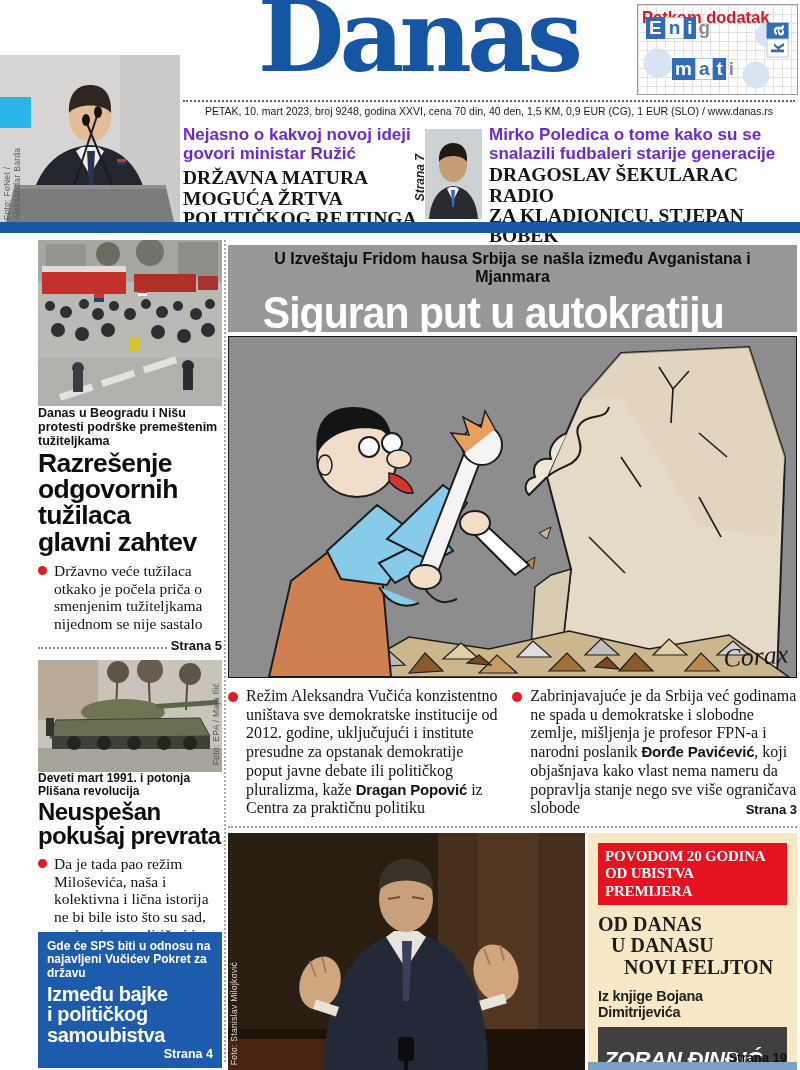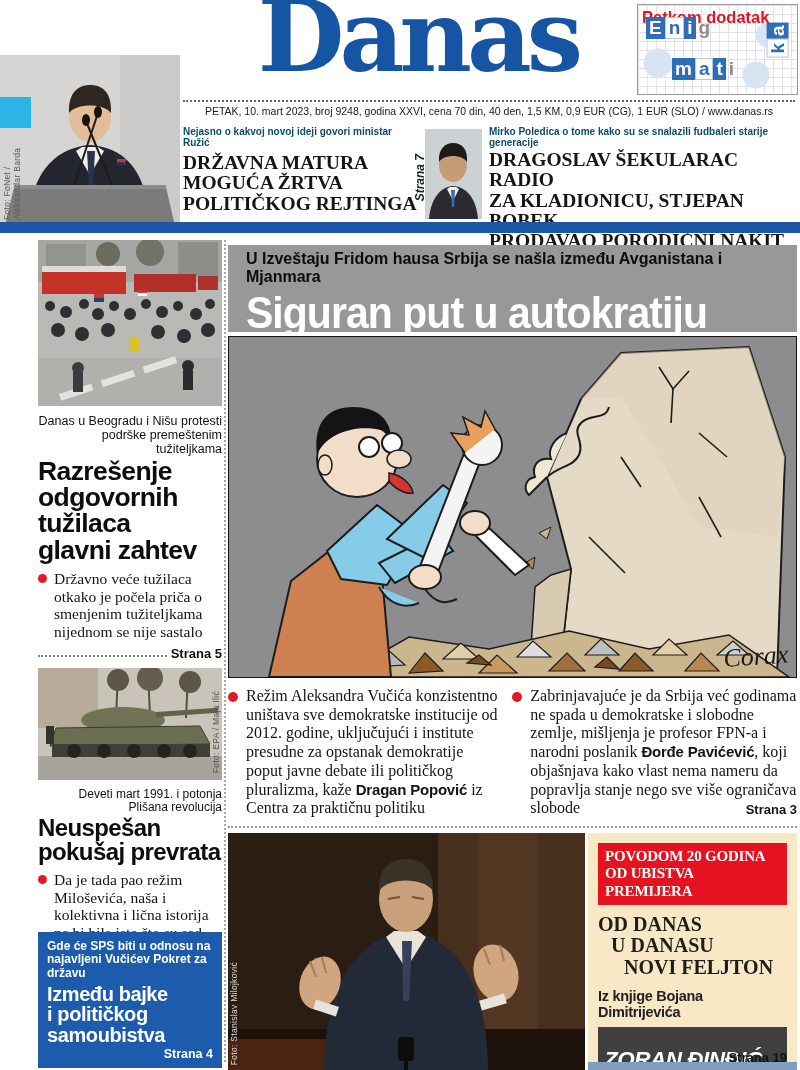--- a/index.html
+++ b/index.html
@@ -28,53 +28,53 @@
         font-family:"Liberation Sans",sans-serif;}
   .t-blue{background:#2f6db8;color:#fff;}
   .t-out{background:#fff;color:#2f6db8;border:1px solid #b9c8e2;line-height:20px;}
   .t-gray{color:#8d8d8d;}
   #supp-row1{position:absolute;left:8px;top:12px;text-align:right;}
   #supp-row2{position:absolute;left:34px;top:53px;}
   #supp-ka{position:absolute;right:2px;top:24px;transform:rotate(-90deg);transform-origin:center;}
   #dotline-top{left:183px;top:100px;width:612px;border-top:2px dotted #666;}
   #dateline{left:183px;top:105px;width:612px;text-align:center;font-size:10.5px;color:#1a1a1a;}
   
-  .kicker{font-weight:bold;font-size:10px;line-height:1.1;color:#0c4a6e;}
+  .kicker{font-weight:bold;font-size:17px;line-height:1.1;color:#6d28d9;}
   .ser-head{font-family:"Liberation Serif",serif;font-weight:bold;color:#161616;}
   #teaser1{left:183px;top:126px;width:238px;height:96px;}
   #teaser1 .ser-head{font-size:19.5px;line-height:1.04;margin-top:5px;}
   #teaser1-page{position:absolute;right:-6px;top:28px;writing-mode:vertical-rl;
         transform:rotate(180deg);font-style:italic;font-weight:bold;font-size:12px;color:#222;}
   #teaser2{left:425px;top:126px;width:371px;height:96px;}
   #teaser2-photo{position:absolute;left:0;top:3px;width:57px;height:90px;}
   #teaser2-text{position:absolute;left:64px;top:0;width:306px;}
   #teaser2 .ser-head{font-size:19.5px;line-height:1.04;margin-top:2px;}
   .inline-page{font-style:italic;font-weight:bold;font-size:12px;font-family:"Liberation Serif",serif;}
   #bluebar{left:0;top:222px;width:800px;height:11px;background:#1c57a5;}
   
   #lcol{left:38px;top:240px;width:184px;height:828px;}
   .lphoto{width:184px;overflow:hidden;position:relative;}
-  .cap{font-weight:normal;font-size:12.5px;line-height:1.12;margin-top:8px;text-align:right;}
+  .cap{font-weight:bold;font-size:12.5px;line-height:1.12;margin-top:0;}
   .lhead{font-weight:bold;font-size:26.5px;line-height:.99;letter-spacing:-.6px;margin-top:2px;color:#0d0d0d;}
   .bullet{position:relative;padding-left:16px;margin-top:7px;
           font-family:"Liberation Serif",serif;font-size:15.5px;line-height:1.14;color:#141414;}
   .dot{position:absolute;left:0;top:4px;width:9px;height:9px;border-radius:50%;background:#e11b24;}
   .strana-row{display:flex;align-items:flex-end;margin-top:5px;}
   .leader{flex:1;border-bottom:2px dotted #888;margin:0 4px 4px 0;}
   .strana{font-weight:bold;font-size:13px;}
   .dotted-h{border-top:2px dotted #888;}
   #bluebox{position:absolute;left:0;bottom:0;width:184px;background:#1d5cad;color:#fff;
            box-sizing:border-box;padding:8px 9px 7px;}
   #bluebox .kicker{color:#fff;font-size:12px;}
   #bluebox-head{font-weight:bold;font-size:20px;line-height:1.02;letter-spacing:-.4px;margin-top:4px;}
   #bluebox-page{text-align:right;font-weight:bold;font-size:12.5px;margin-top:2px;}
   #tank-credit{position:absolute;right:1px;bottom:6px;color:#555;background:rgba(255,255,255,.0);}
   
   #main{left:228px;top:245px;width:569px;}
-  #grayhead{background:#989899;box-sizing:border-box;padding:5px 18px 8px;height:87px;}
+  #grayhead{background:#989899;box-sizing:border-box;padding:5px 10px 8px;height:87px;text-align:center;}
   #main-kicker{font-weight:bold;font-size:16px;color:#0c0c0c;}
   #main-head{color:#fff;font-weight:bold;font-size:44px;letter-spacing:-1px;
              transform:scaleX(.93);transform-origin:left;white-space:nowrap;margin-top:2px;}
   #cartoon{margin-top:4px;width:567px;height:340px;background:#8d8d8f;border:1px solid #141414;
            position:relative;overflow:hidden;}
   #main-bullets{display:flex;gap:12px;margin-top:9px;}
   .mcol{position:relative;padding-left:18px;font-family:"Liberation Serif",serif;
         font-size:16px;line-height:1.17;color:#141414;}
   .mcol .dot{width:10px;height:10px;top:5px;}
   #mcol-left{width:266px;}

